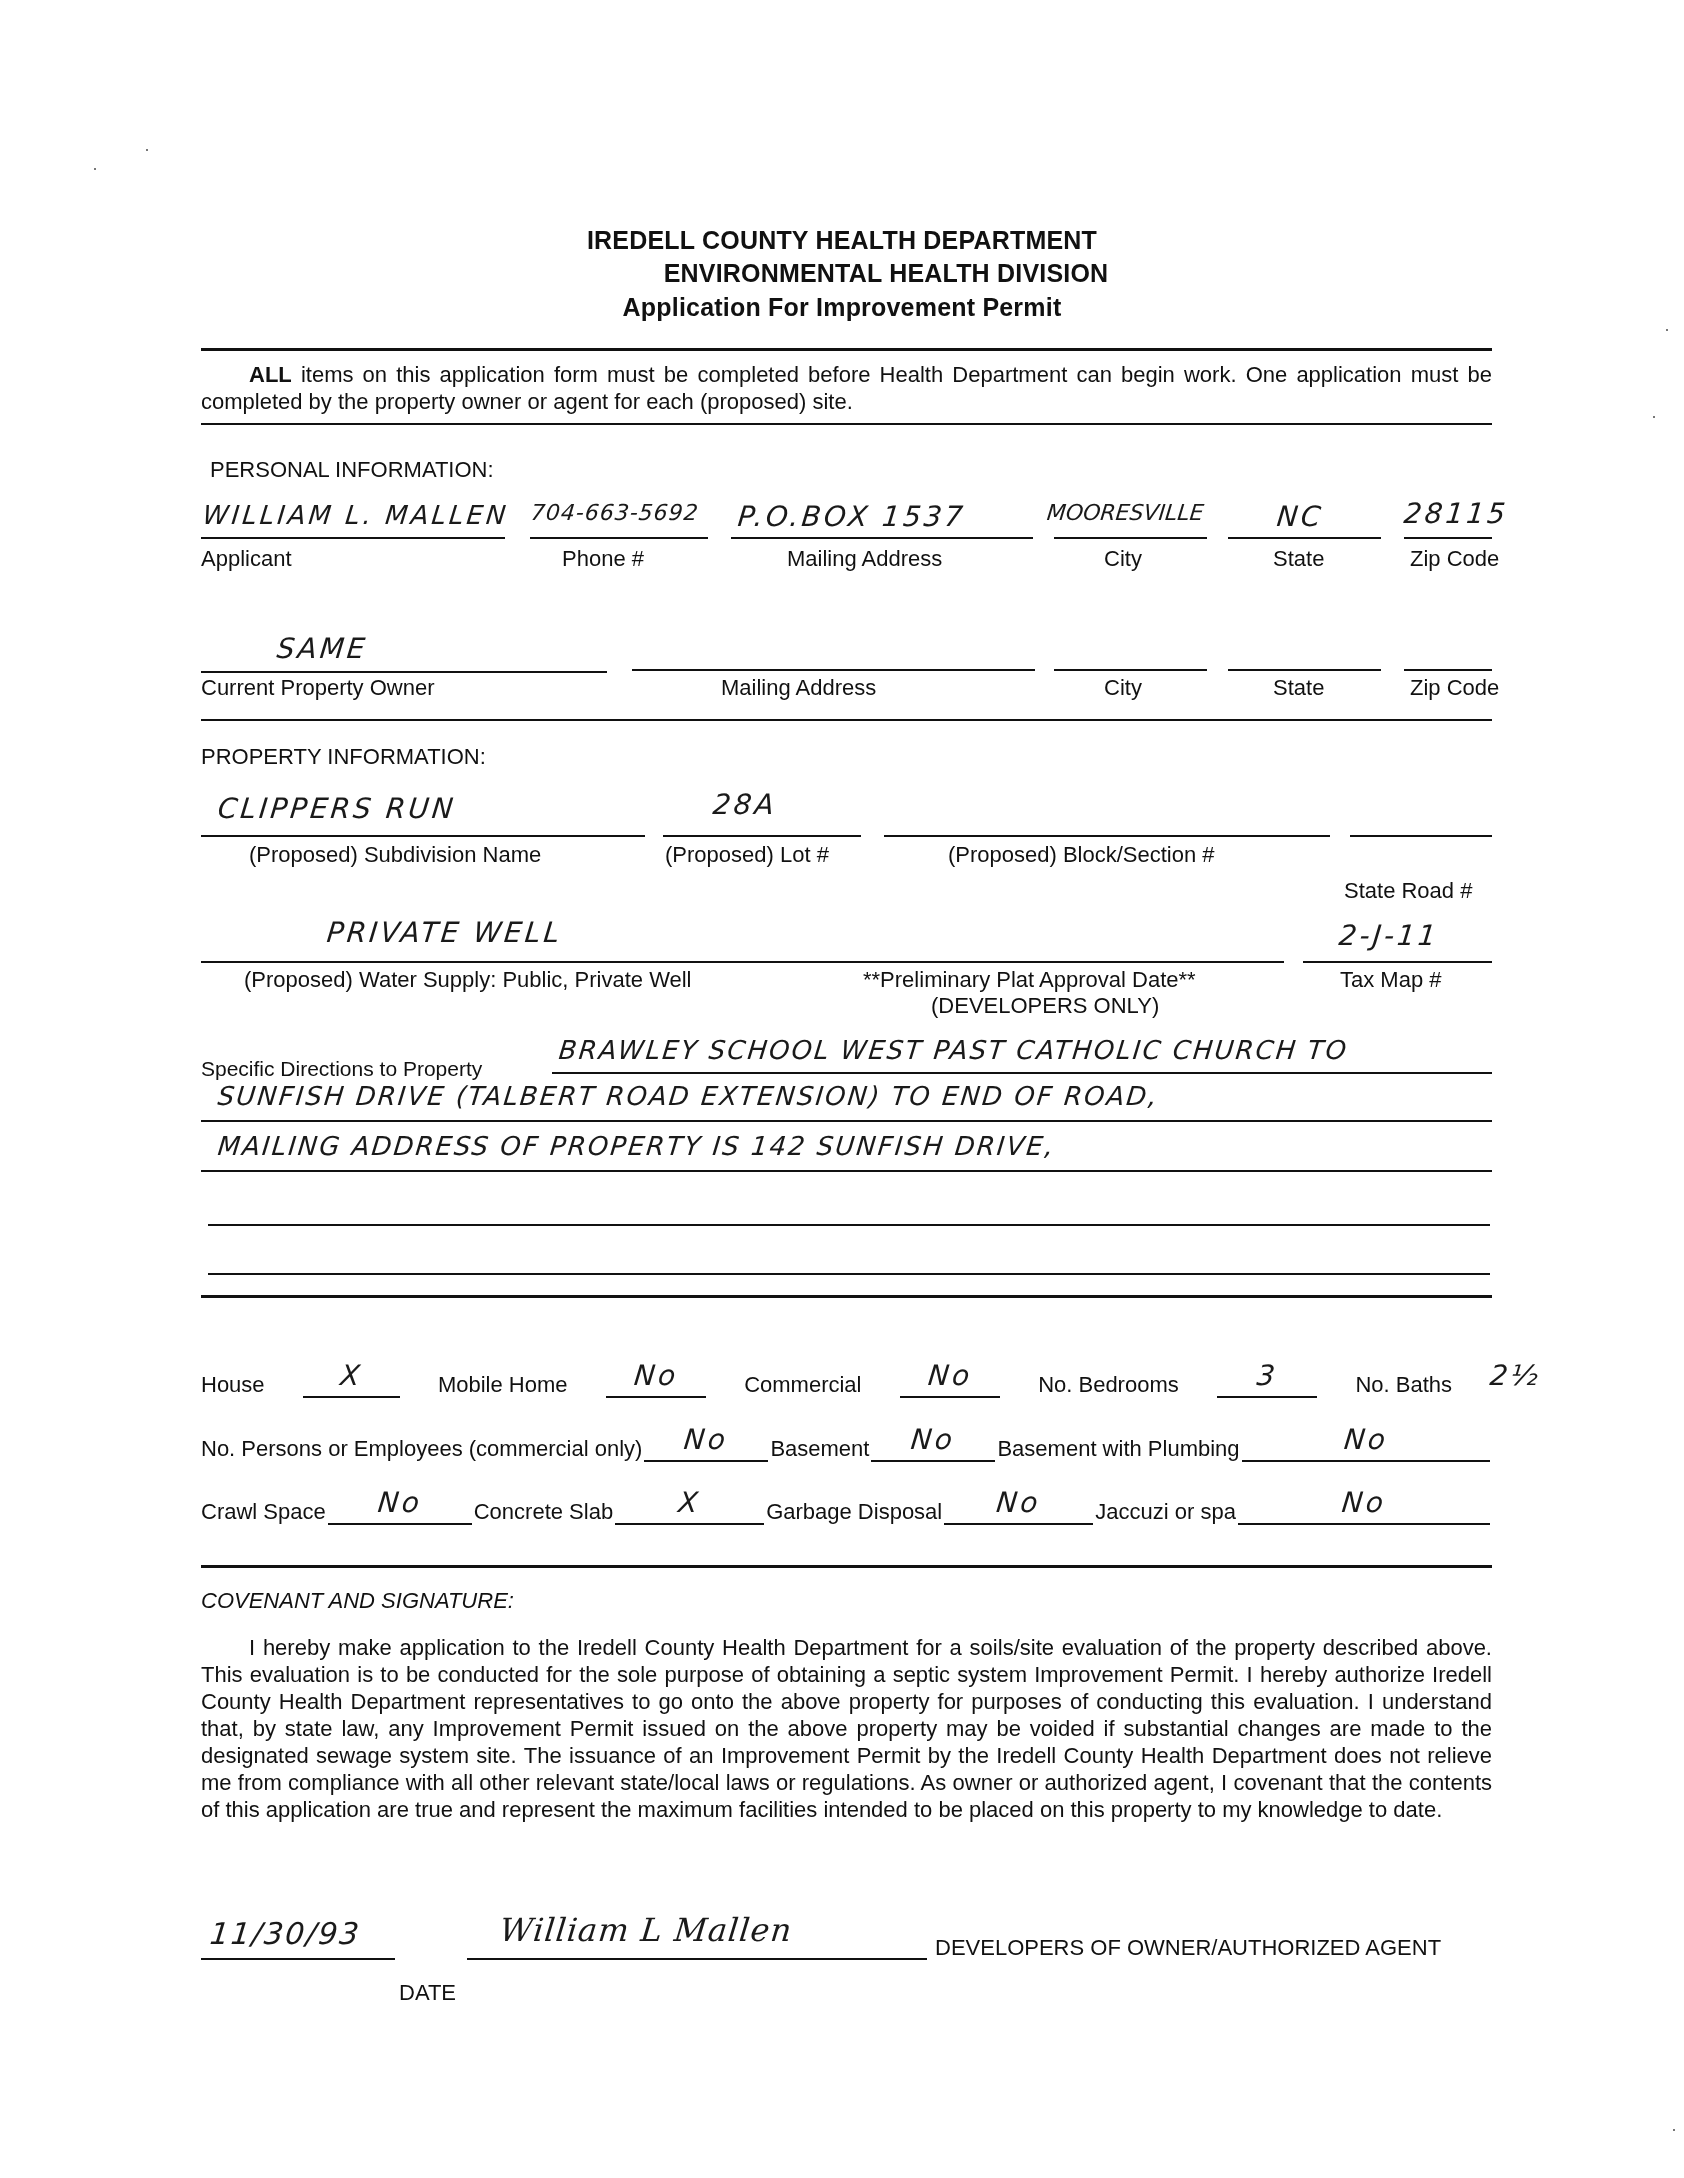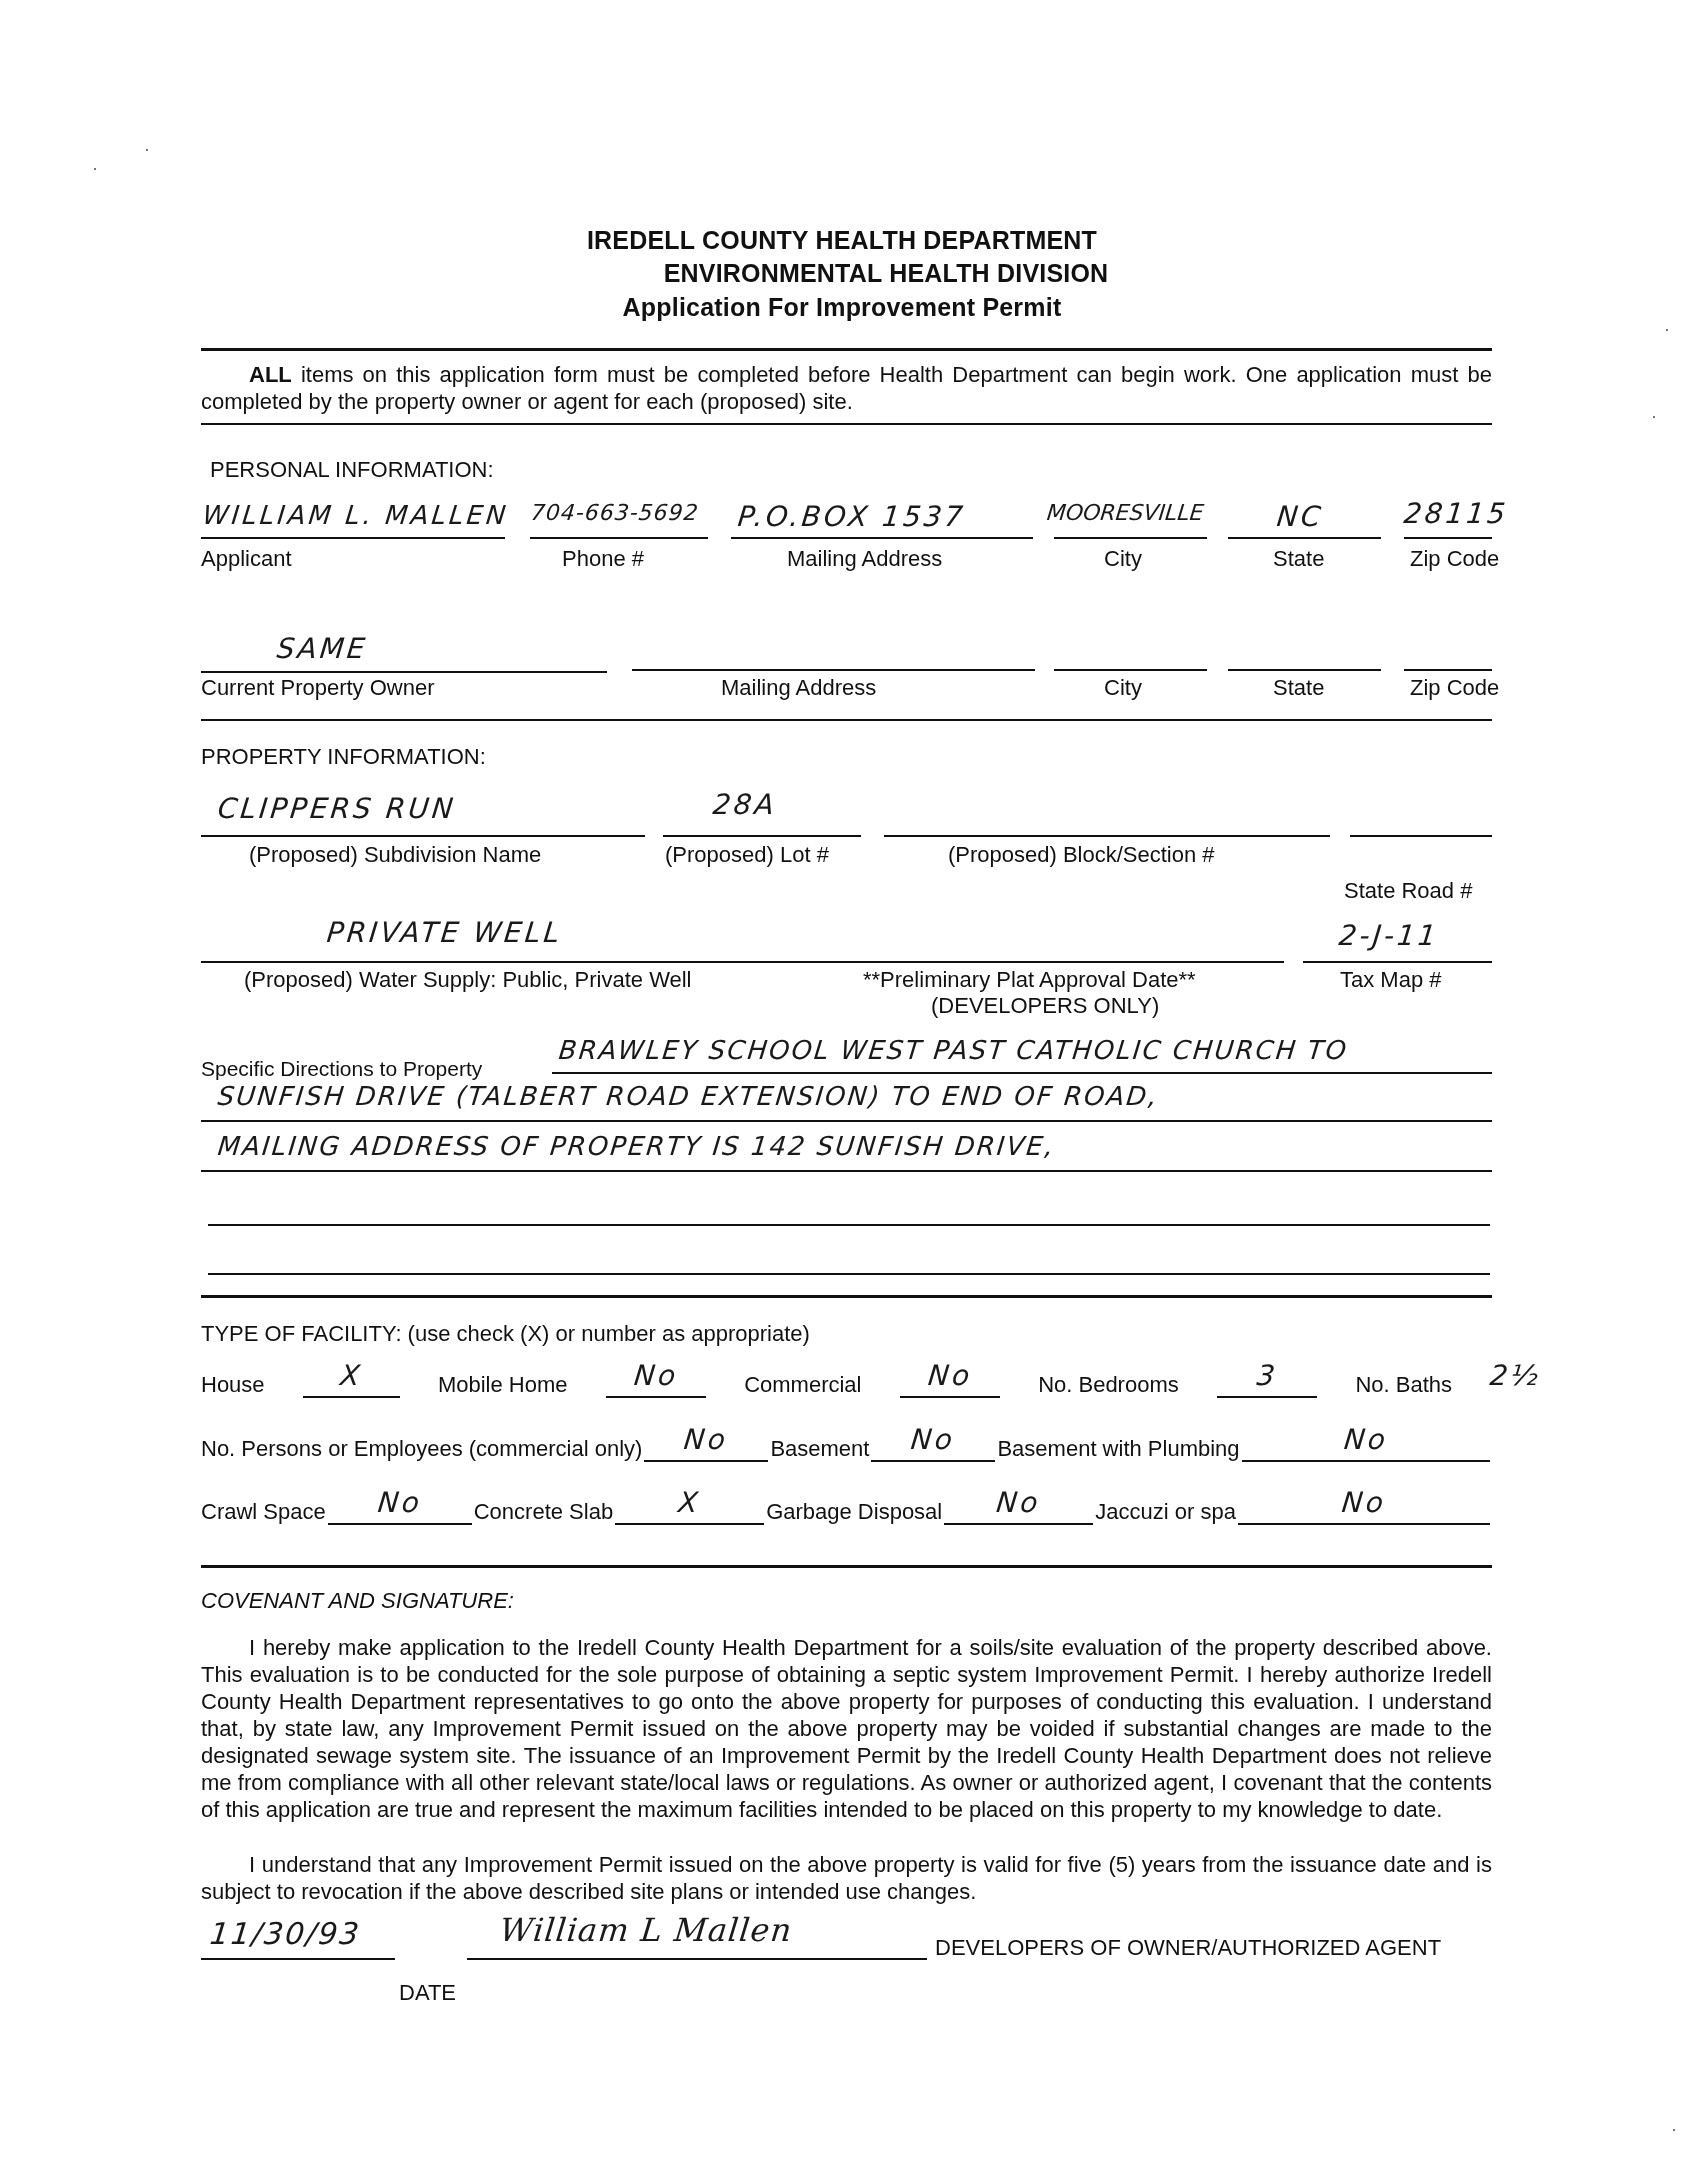--- a/index.html
+++ b/index.html
@@ -102,21 +102,20 @@
   <div class="fieldline" style="left:552px; top:1072px; width:940px;"></div>
   <div class="abs hand" style="left:218px; top:1081px; font-size:26px; letter-spacing:2px;">SUNFISH DRIVE (TALBERT ROAD EXTENSION) TO END OF ROAD,</div>
   <div class="fieldline" style="left:201px; top:1120px; width:1291px;"></div>
   <div class="abs hand" style="left:218px; top:1131px; font-size:26px; letter-spacing:2px;">MAILING ADDRESS OF PROPERTY IS 142 SUNFISH DRIVE,</div>
   <div class="fieldline" style="left:201px; top:1170px; width:1291px;"></div>
   <div class="fieldline" style="left:208px; top:1224px; width:1282px;"></div>
   <div class="fieldline" style="left:208px; top:1273px; width:1282px;"></div>
 
   <div class="rule" style="top:1295px;"></div>
 
-  <div class="abs txt" style="left:201px; top:1321px;">TYPE OF FACILITY: (use check (X) or number as appropriate)</div>
 
   <div class="inline-row" style="top:1362px;gap:36px;">
     <span>House</span>
     <span class="blank" style="width:117px;">
         <span class="hand">X</span>
       </span>
     <span>Mobile Home</span>
     <span class="blank" style="width:121px;">
         <span class="hand">No</span>
       </span>
@@ -166,21 +165,20 @@
     <span class="blank" style="flex:1;">
         <span class="hand">No</span>
       </span>
   </div>
 
   <div class="rule" style="top:1565px;"></div>
 
   <div class="abs txt" style="left:201px; top:1588px;font-style:italic;">COVENANT AND SIGNATURE:</div>
 
   <div class="abs para" style="left:201px; top:1634px; width:1291px; text-indent:48px;">I hereby make application to the Iredell County Health Department for a soils/site evaluation of the property described above. This evaluation is to be conducted for the sole purpose of obtaining a septic system Improvement Permit. I hereby authorize Iredell County Health Department representatives to go onto the above property for purposes of conducting this evaluation. I understand that, by state law, any Improvement Permit issued on the above property may be voided if substantial changes are made to the designated sewage system site. The issuance of an Improvement Permit by the Iredell County Health Department does not relieve me from compliance with all other relevant state/local laws or regulations. As owner or authorized agent, I covenant that the contents of this application are true and represent the maximum facilities intended to be placed on this property to my knowledge to date.</div>
-  <div class="abs para" style="left:201px; top:1851px; width:1291px; text-indent:48px;">I understand that any Improvement Permit issued on the above property is valid for five (5) years from the issuance date and is subject to revocation if the above described site plans or intended use changes.</div>
 
   <div class="abs hand" style="left:210px; top:1916px; font-size:30px; letter-spacing:2px;">11/30/93</div>
   <div class="fieldline" style="left:201px; top:1958px; width:194px;"></div>
   <div class="lbl" style="left:399px; top:1935px;margin-top:45px;">DATE</div>
   <div class="abs hand" style="left:500px; top:1911px; font-size:32px; letter-spacing:1px; font-family:'DejaVu Serif', serif;">William L Mallen</div>
   <div class="fieldline" style="left:467px; top:1958px; width:460px;"></div>
   <div class="lbl" style="left:935px; top:1935px;">DEVELOPERS OF OWNER/AUTHORIZED AGENT</div>
 
   <div class="speck" style="left:146px; top:149px;"></div>
   <div class="speck" style="left:94px; top:168px;"></div>

